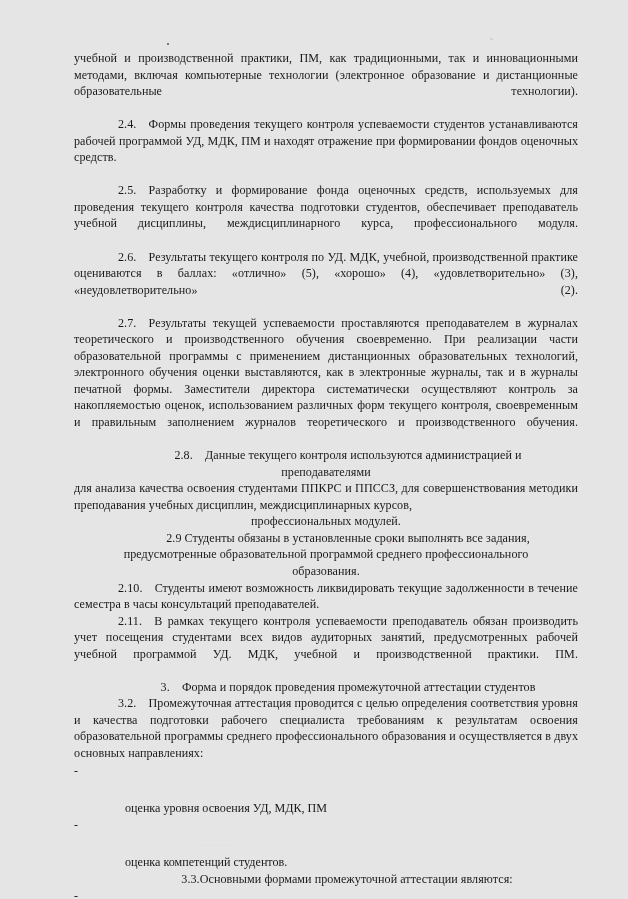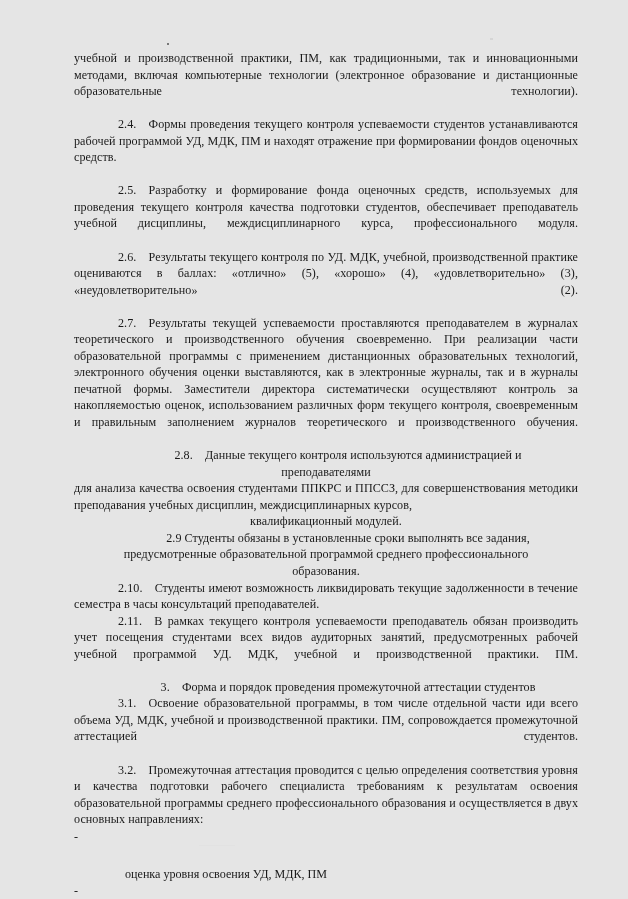--- a/index.html
+++ b/index.html
@@ -113,33 +113,32 @@
 
     <p class="just ind">2.5. Разработку и формирование фонда оценочных средств, используемых для проведения текущего контроля качества подготовки студентов, обеспечивает преподаватель учебной дисциплины, междисциплинарного курса, профессионального модуля.</p>
 
     <p class="just ind">2.6. Результаты текущего контроля по УД. МДК, учебной, производственной практике оцениваются в баллах: «отлично» (5), «хорошо» (4), «удовлетворительно» (3), «неудовлетворительно» (2).</p>
 
     <p class="just ind">2.7. Результаты текущей успеваемости проставляются преподавателем в журналах теоретического и производственного обучения своевременно. При реализации части образовательной программы с применением дистанционных образовательных технологий, электронного обучения оценки выставляются, как в электронные журналы, так и в журналы печатной формы. Заместители директора систематически осуществляют контроль за накопляемостью оценок, использованием различных форм текущего контроля, своевременным и правильным заполнением журналов теоретического и производственного обучения.</p>
 
     <p class="left ind">2.8. Данные     текущего     контроля     используются     администрацией     и</p>
     <p class="left">преподавателями</p>
     <p class="just noforce">для анализа качества освоения студентами ППКРС и ППССЗ, для совершенствования методики преподавания учебных  дисциплин,   междисциплинарных курсов,</p>
-    <p class="left">квалификационный модулей.</p>
+    <p class="left">профессиональных модулей.</p>
 
     <p class="left ind">2.9  Студенты  обязаны  в  установленные  сроки  выполнять  все  задания,</p>
     <p class="left">предусмотренные образовательной       программой  среднего профессионального</p>
     <p class="left">образования.</p>
 
     <p class="just ind noforce">2.10. Студенты имеют возможность ликвидировать текущие задолженности в течение семестра в часы консультаций преподавателей.</p>
 
     <p class="just ind">2.11. В рамках текущего контроля успеваемости преподаватель обязан производить учет посещения студентами всех видов аудиторных занятий, предусмотренных рабочей учебной программой УД. МДК, учебной и производственной практики. ПМ.</p>
 
     <p class="left ind">3. Форма и порядок проведения промежуточной аттестации студентов</p>
 
-    <p class="just ind">3.1. Освоение образовательной программы, в том числе отдельной части иди всего объема УД, МДК, учебной и производственной практики. ПМ, сопровождается промежуточной аттестацией студентов.</p>
 
     <p class="just ind noforce">3.2. Промежуточная аттестация проводится с целью определения соответствия уровня и качества подготовки рабочего специалиста требованиям к результатам освоения образовательной программы среднего профессионального образования и осуществляется в двух основных направлениях:</p>
 
     <div class="dash-row">
       <span class="dash">-</span>
       <span class="dash-text">оценка уровня освоения УД, МДК, ПМ</span>
     </div>
     <div class="dash-row">
       <span class="dash">-</span>
       <span class="dash-text">оценка компетенций студентов.</span>

